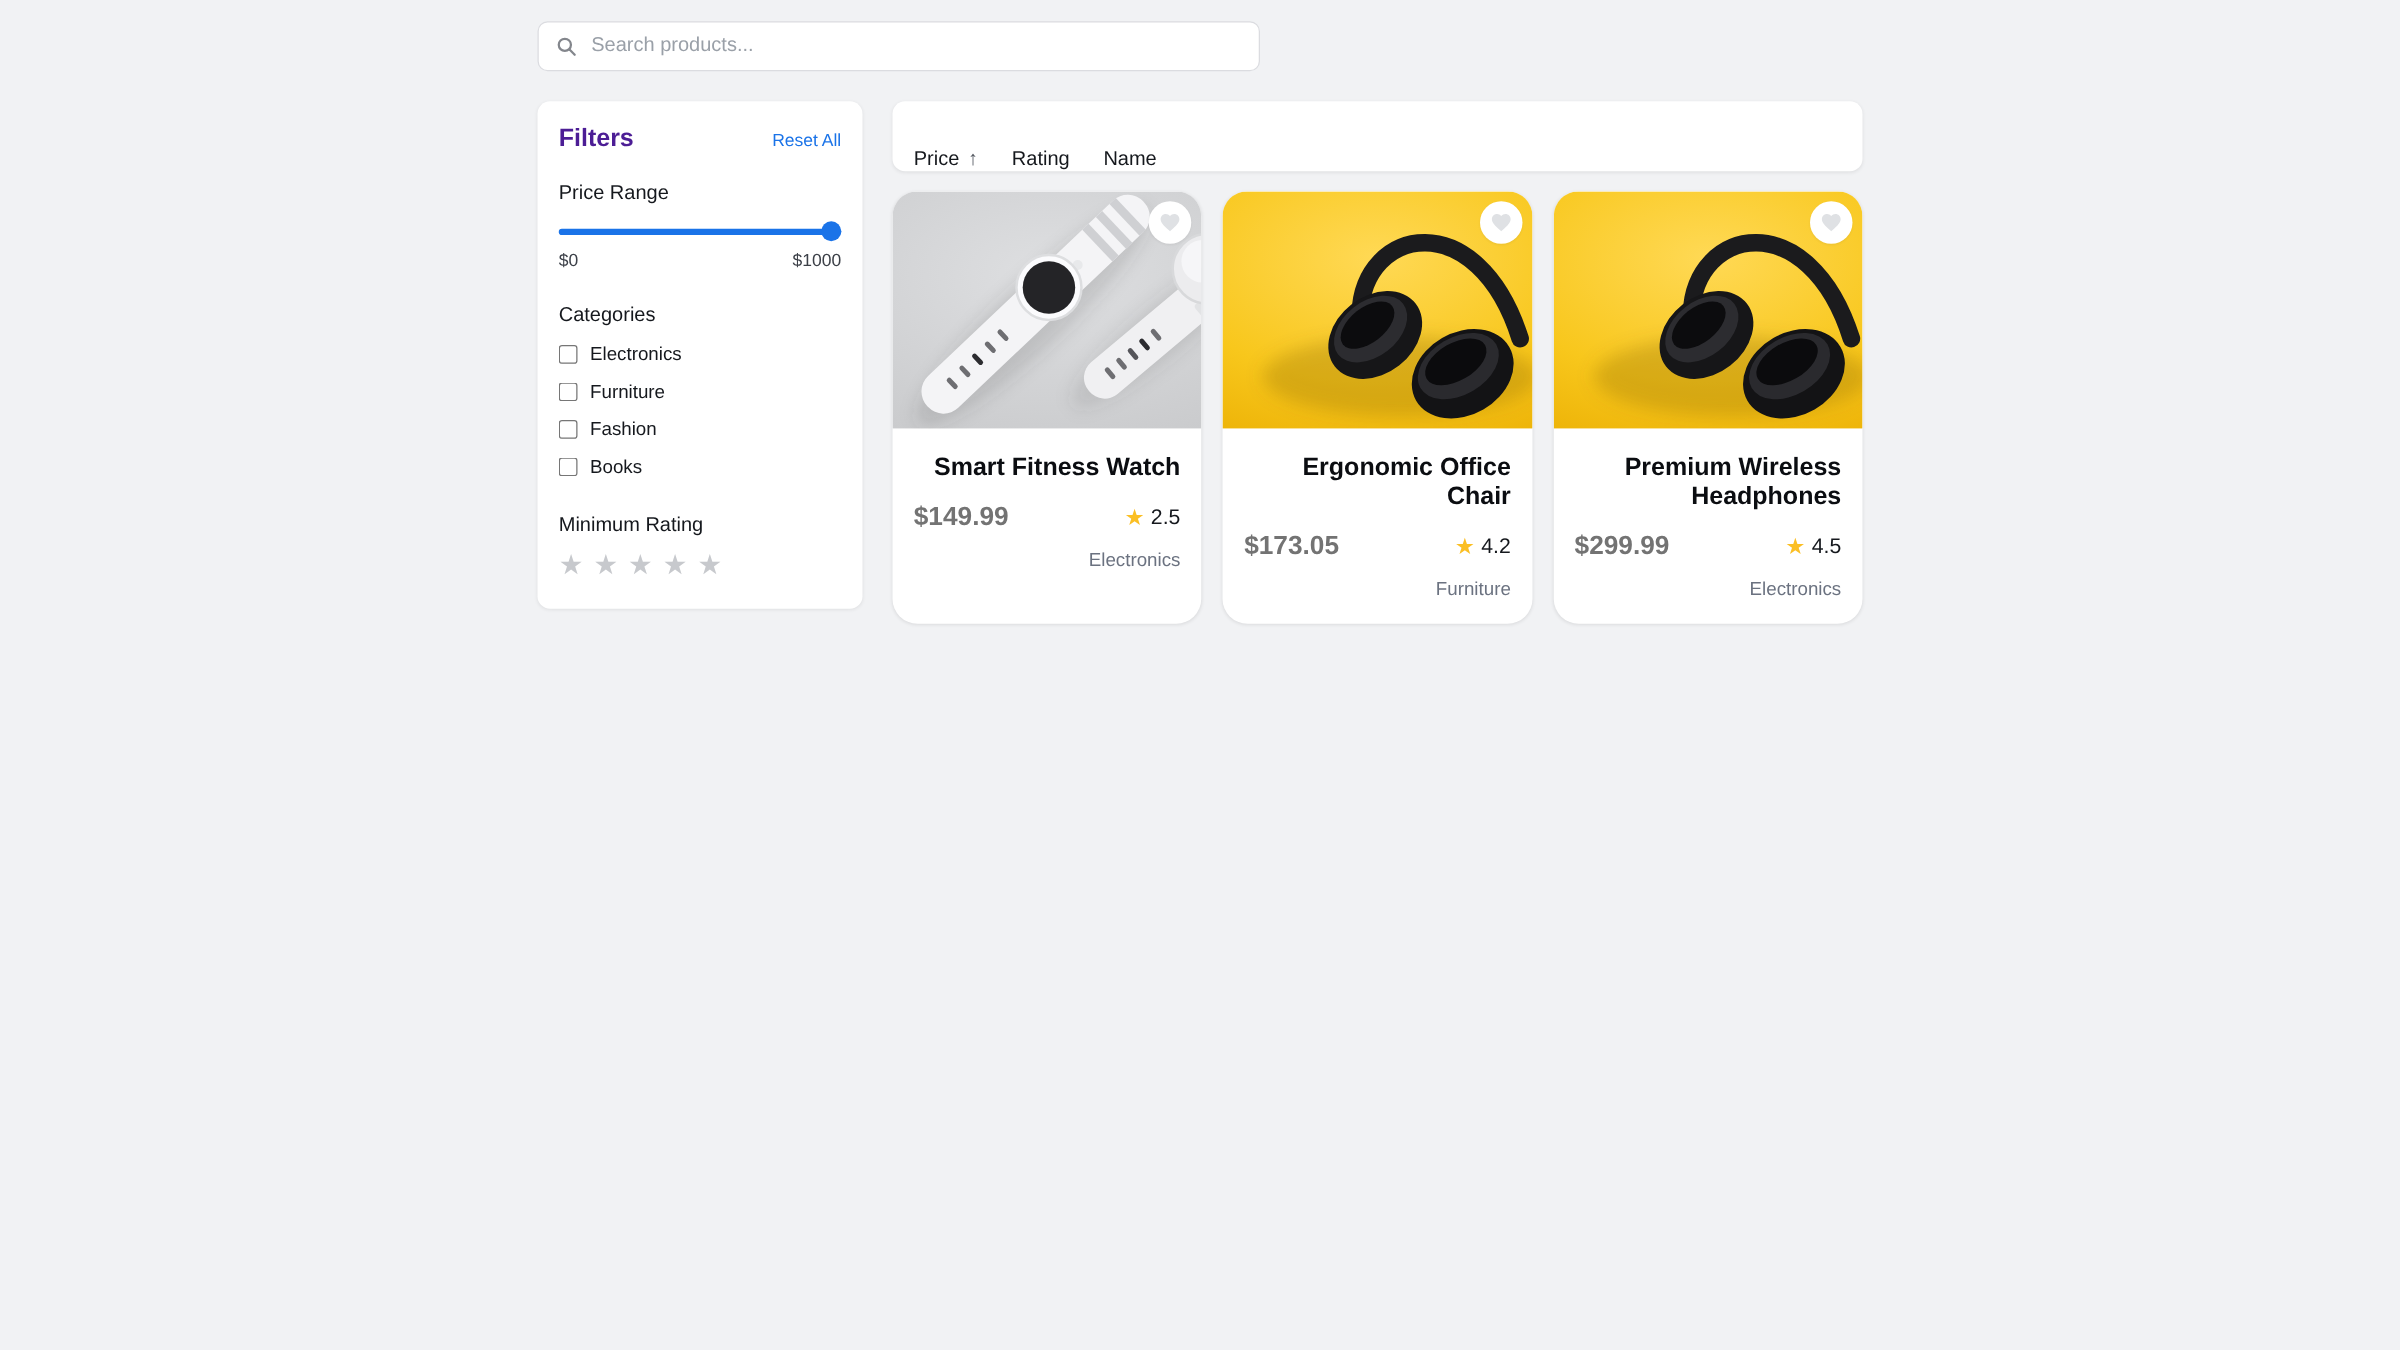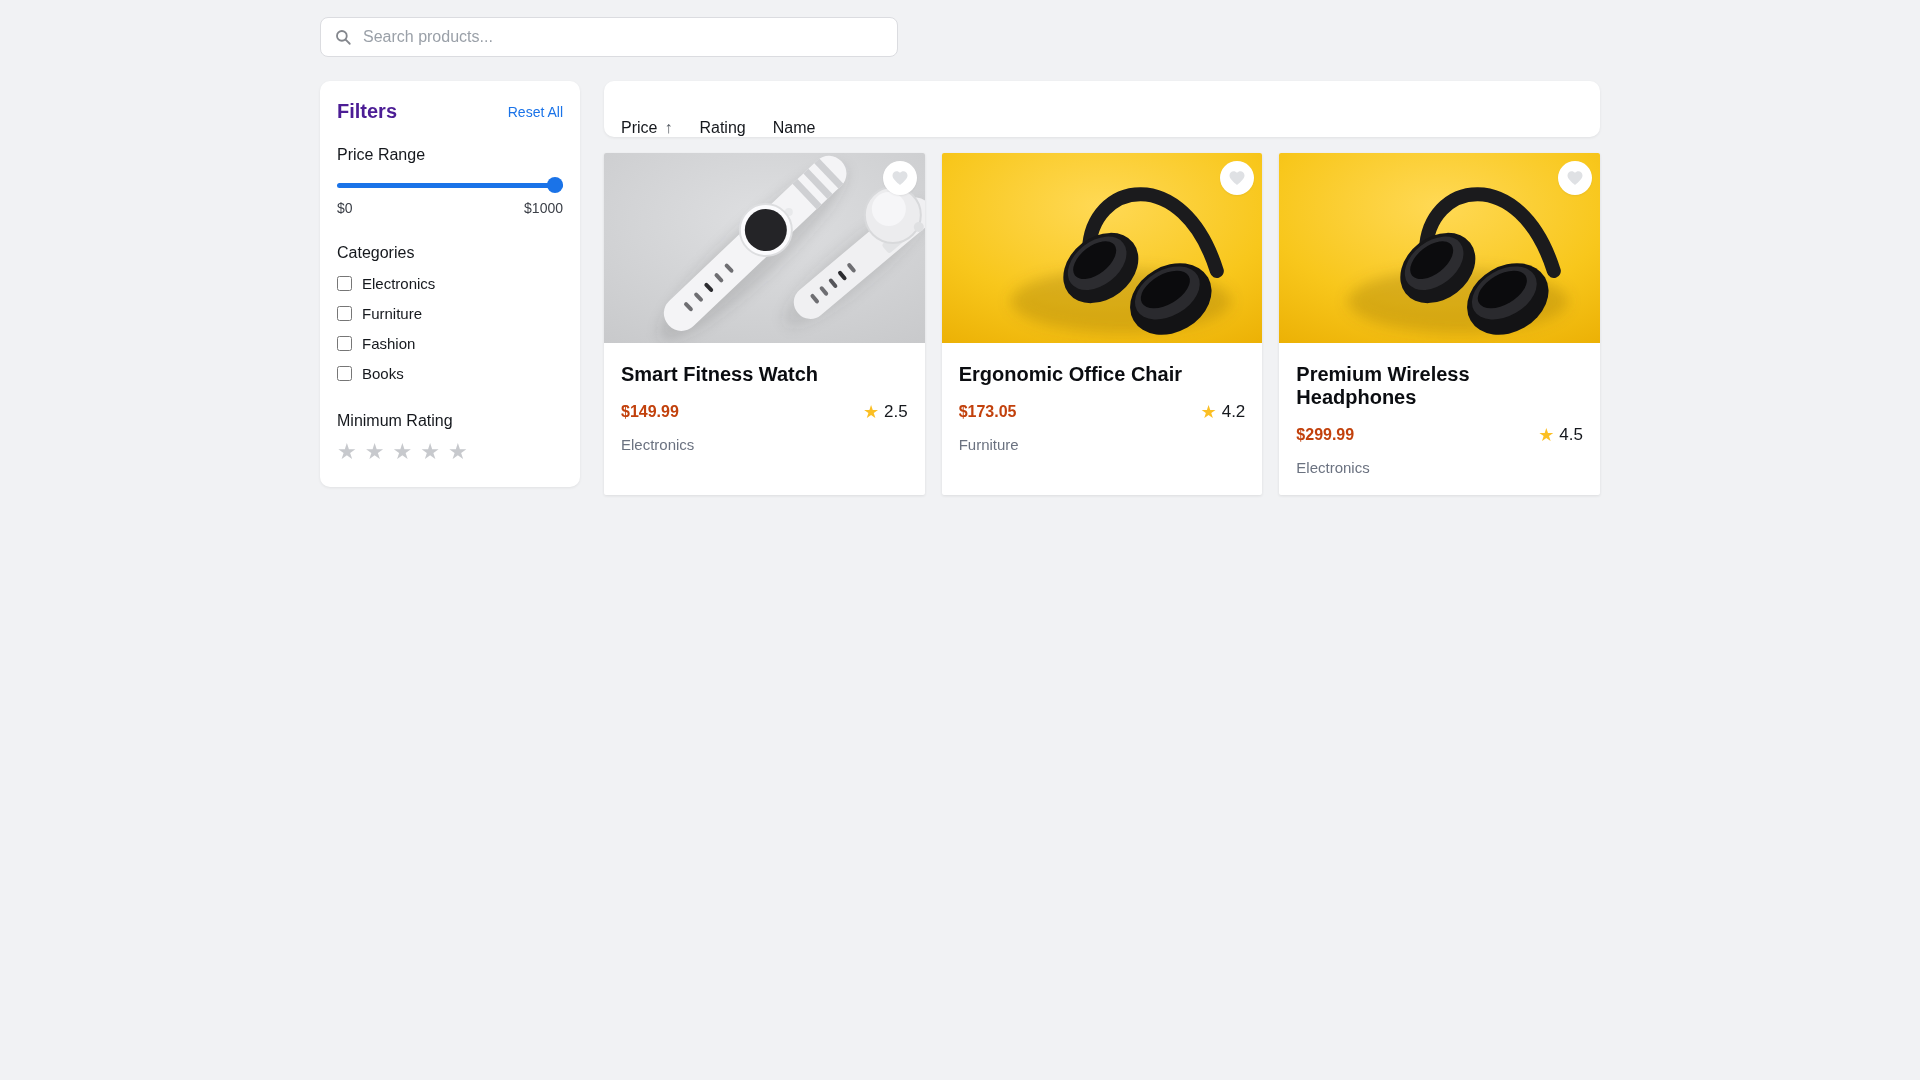--- a/index.html
+++ b/index.html
@@ -9,21 +9,21 @@
   }
   *{box-sizing:border-box;}
   html,body{margin:0;padding:0;}
   body{
     width:1920px;height:1080px;
     background:var(--page-bg);
     font-family:"Liberation Sans", sans-serif;
     color:#13161b;
     overflow:hidden;
   }
-  .container{width:1280px;margin:0 auto;padding-top:17px;}
+  .container{width:1060px;margin:0 auto;padding-top:17px;}
 
   
   .searchbar{
     width:578px;height:40px;background:#fff;
     border:1px solid #dbdce0;border-radius:8px;
     display:flex;align-items:center;gap:9px;padding:0 13px;
   }
   .searchbar svg{flex:0 0 auto;}
   .searchbar input{
     flex:1;border:0;outline:0;background:transparent;
@@ -85,36 +85,36 @@
   }
   .sort-opt{
     background:none;border:0;padding:0;cursor:pointer;
     font-family:inherit;font-size:16px;color:#15181d;
     display:flex;align-items:center;gap:7px;
   }
   .sort-opt .arrow{color:#565b63;font-size:16px;}
 
   .grid{margin-top:16px;display:grid;grid-template-columns:repeat(3,1fr);gap:17px;}
   .card{
-    background:#fff;border-radius:2px;overflow:hidden;
-    box-shadow:0 1px 3px rgba(0,0,0,.09);cursor:pointer;
+    background:#fff;border-radius:20px;overflow:hidden;
+    box-shadow:0 1px 3px rgba(0,0,0,.09);cursor:pointer;text-align:right;
   }
   .card-media{position:relative;height:190px;}
   .art{width:100%;height:100%;display:block;}
   .fav{
     position:absolute;top:8px;right:8px;width:34px;height:34px;
     border-radius:50%;background:#fff;border:0;cursor:pointer;
     display:flex;align-items:center;justify-content:center;
     box-shadow:0 1px 2px rgba(0,0,0,.06);
   }
   .fav svg{width:18px;height:18px;fill:#dfe1e4;}
   .card-body{padding:15px 17px 19px;}
   .card-title{margin:5px 0 0;font-size:20px;font-weight:700;color:#0b0d11;}
   .price-row{display:flex;justify-content:space-between;align-items:center;margin-top:16px;}
-  .price{font-size:16px;font-weight:700;color:#c2410c;}
+  .price{font-size:21px;font-weight:700;color:#737373;}
   .rating{display:flex;align-items:center;gap:5px;font-size:17px;color:#15181d;}
   .rating .star{color:var(--star-yellow);font-size:18px;line-height:1;}
   .category{margin-top:14px;font-size:15px;color:#6b7280;}
 </style>
 </head>
 <body>
 
 <svg width="0" height="0" style="position:absolute" aria-hidden="true">
   <defs>
     <radialGradient id="gradYellow" cx="50%" cy="28%" r="95%">

